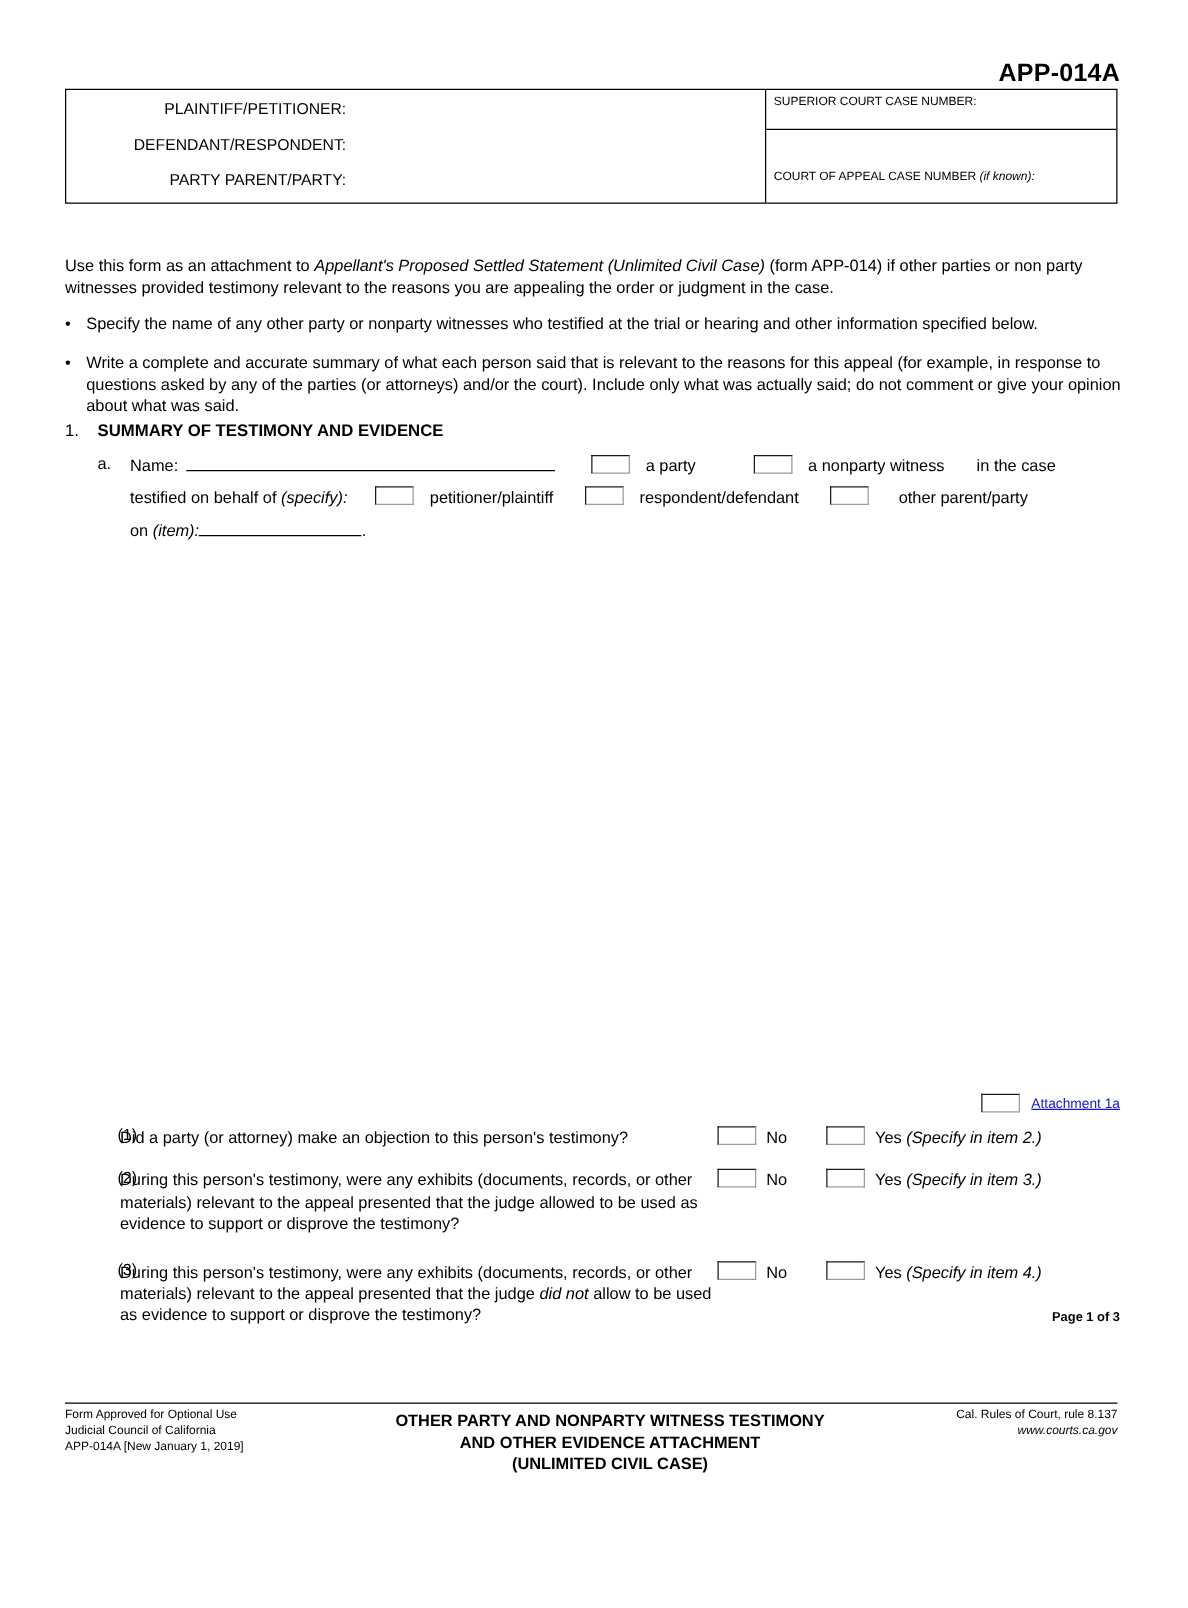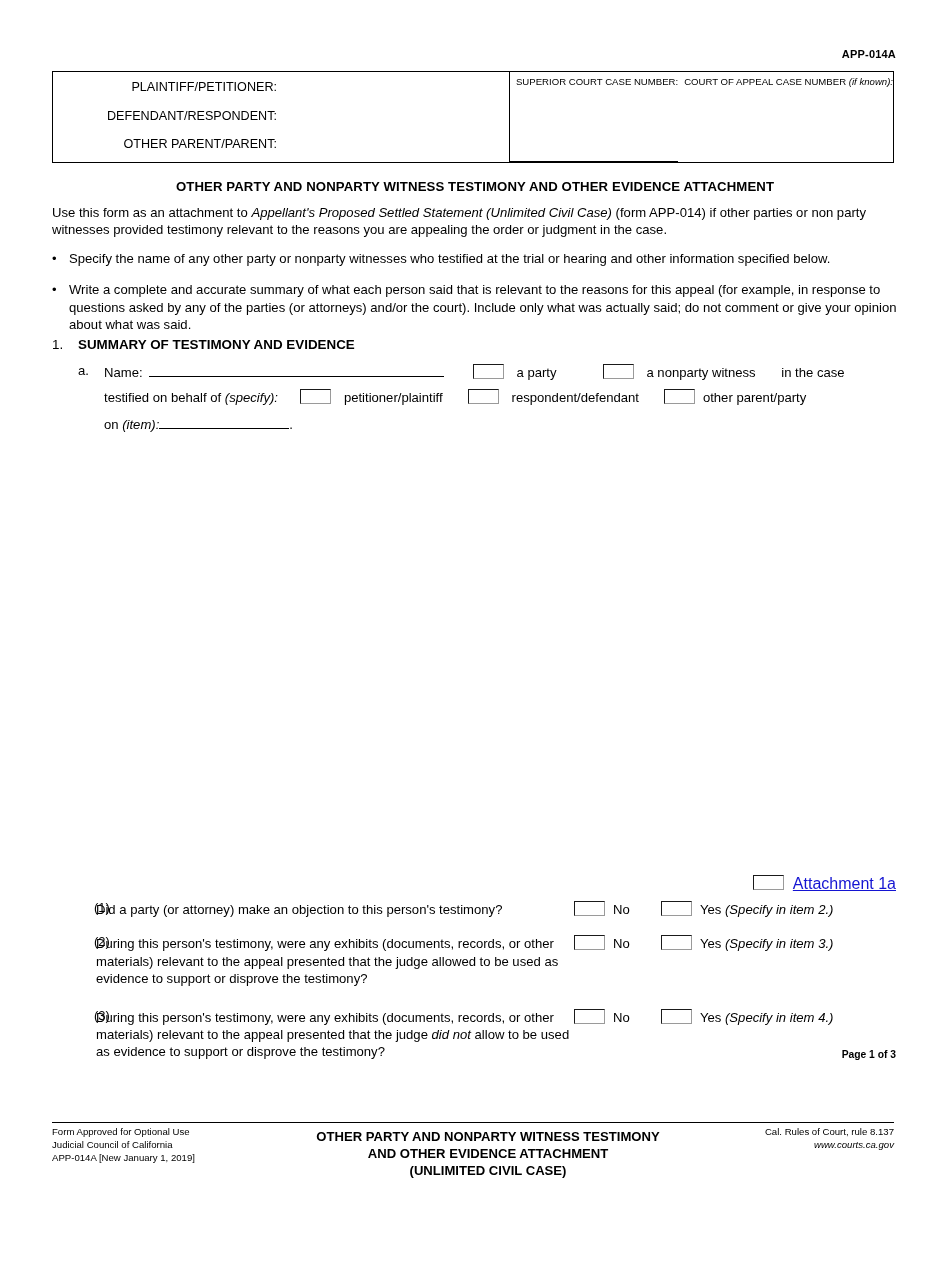--- a/index.html
+++ b/index.html
@@ -20,21 +20,21 @@
     left: 0; top: 0;
     width: 950px;
     height: 1286px;
   }
 
   
   .form-number {
     position: absolute;
     right: 54px;
     top: 48px;
-    font-size: 11px;
+    font-size: 20px;
     font-weight: bold;
     letter-spacing: 0.2px;
     text-align: right;
   }
 
   
   .caption {
     position: absolute;
     left: 52px;
     top: 71px;
@@ -55,22 +55,23 @@
     font-size: 12.6px;
     line-height: 1;
     text-align: right;
     width: 224px;
     margin-bottom: 16px;
     white-space: nowrap;
   }
   .caption-right {
     flex: 1;
     display: flex;
-    flex-direction: row;
-    box-sizing: border-box;
+    flex-direction: column;
+    box-sizing: border-box;
+    gap: 28px;
   }
   .cr-cell {
     flex: 1;
     box-sizing: border-box;
     padding: 4px 0 0 6px;
     font-size: 9.6px;
     line-height: 1.15;
     white-space: nowrap;
   }
   .cr-cell.top { border-bottom: 1.4px solid #000; }
@@ -175,23 +176,23 @@
   }
 
   i.it { font-style: italic; }
 
   
   .attach-row {
     position: absolute;
     right: 54px;
     top: 875px;
     display: flex;
-    align-items: flex-start;
+    align-items: center;
     gap: 9px;
-    font-size: 16px;
+    font-size: 11px;
   }
   .attach-link {
     color: #1414d2;
     text-decoration: underline;
     cursor: pointer;
   }
 
   
   .questions {
     position: absolute;
@@ -286,33 +287,32 @@
 <body>
 
 <div class="page">
 
   <div class="form-number">APP-014A</div>
 
   <div class="caption">
     <div class="caption-left">
       <div class="party-row">PLAINTIFF/PETITIONER:</div>
       <div class="party-row">DEFENDANT/RESPONDENT:</div>
-      <div class="party-row">OTHER PARENT/PARENT:</div>
+      <div class="party-row">PARTY PARENT/PARTY:</div>
     </div>
     <div class="caption-right">
       <div class="cr-cell top">
         <span>SUPERIOR COURT CASE NUMBER:</span>
       </div>
       <div class="cr-cell">
         <span>COURT OF APPEAL CASE NUMBER </span><i>(if known):</i>
       </div>
     </div>
   </div>
 
-  <div class="doc-title">OTHER PARTY AND NONPARTY WITNESS TESTIMONY AND OTHER EVIDENCE ATTACHMENT</div>
 
   <div class="intro">
     <span>Use this form as an attachment to </span><i>Appellant's Proposed Settled Statement (Unlimited Civil Case)</i><span> (form APP-014) if other parties or non party witnesses provided testimony relevant to the reasons you are appealing the order or judgment in the case.</span>
   </div>
 
   <div class="bullets">
     <div class="bullet">
       <div class="dot">•</div>
       <div class="btext">Specify the name of any other party or nonparty witnesses who testified at the trial or hearing and other information specified below.</div>
     </div>
@@ -347,21 +347,21 @@
       <div class="ia-body">
         <span>testified on behalf of </span><i class="it">(specify):</i>
         <span style="display:inline-block;width:15px;"></span>
         <span class="cbx"></span>
         <span style="margin-left:9px;">petitioner/plaintiff</span>
         <span style="display:inline-block;width:18px;"></span>
         <span class="cbx"></span>
         <span style="margin-left:9px;margin-top:44px;">respondent/defendant</span>
         <span style="display:inline-block;width:18px;"></span>
         <span class="cbx"></span>
-        <span style="margin-left:4px;">other parent/party</span>
+        <span style="margin-left:20px;">other parent/party</span>
       </div>
     </div>
 
     <div class="ia-row">
       <div class="ia-label"></div>
       <div class="ia-body">
         <span>on </span><i class="it">(item):</i><span class="blank-line" style="width:130px;"></span><span>.</span>
       </div>
     </div>
 

